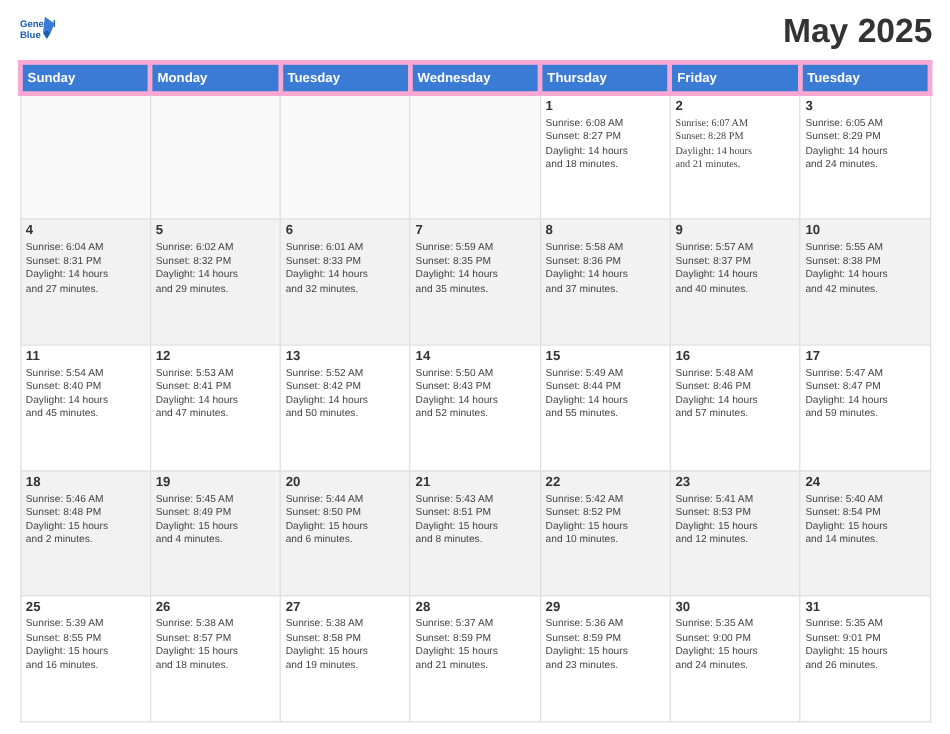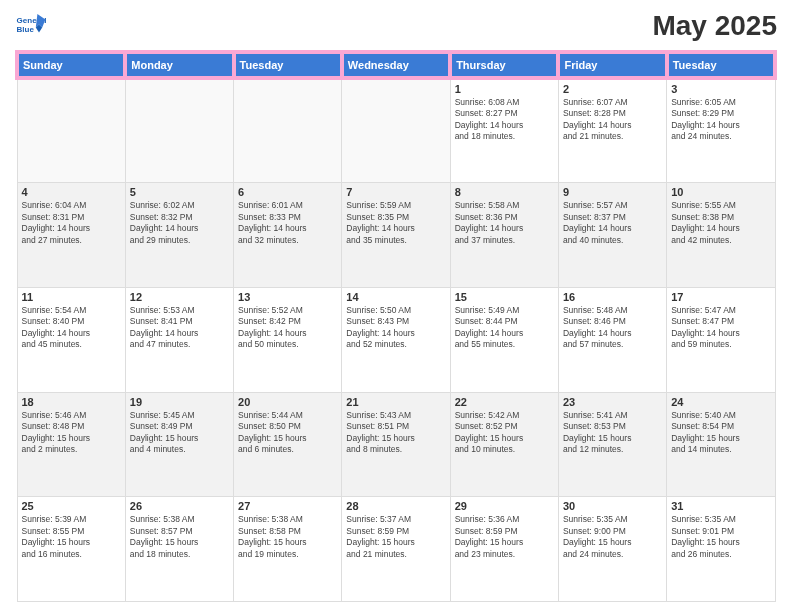--- a/index.html
+++ b/index.html
@@ -138,21 +138,21 @@
           <td class="empty"></td>
           <td>
             <span class="day-num">1</span>
             <div class="day-info" style="white-space: pre-line;">Sunrise: 6:08 AM
 Sunset: 8:27 PM
 Daylight: 14 hours
 and 18 minutes.</div>
           </td>
           <td>
             <span class="day-num">2</span>
-            <div class="day-info" style="white-space: pre-line;">Sunrise: 6:07 AM
+            <div class="day-info" style="white-space: pre-line; font-family: Liberation Serif, serif;">Sunrise: 6:07 AM
 Sunset: 8:28 PM
 Daylight: 14 hours
 and 21 minutes.</div>
           </td>
           <td>
             <span class="day-num">3</span>
             <div class="day-info" style="white-space: pre-line;">Sunrise: 6:05 AM
 Sunset: 8:29 PM
 Daylight: 14 hours
 and 24 minutes.</div>

